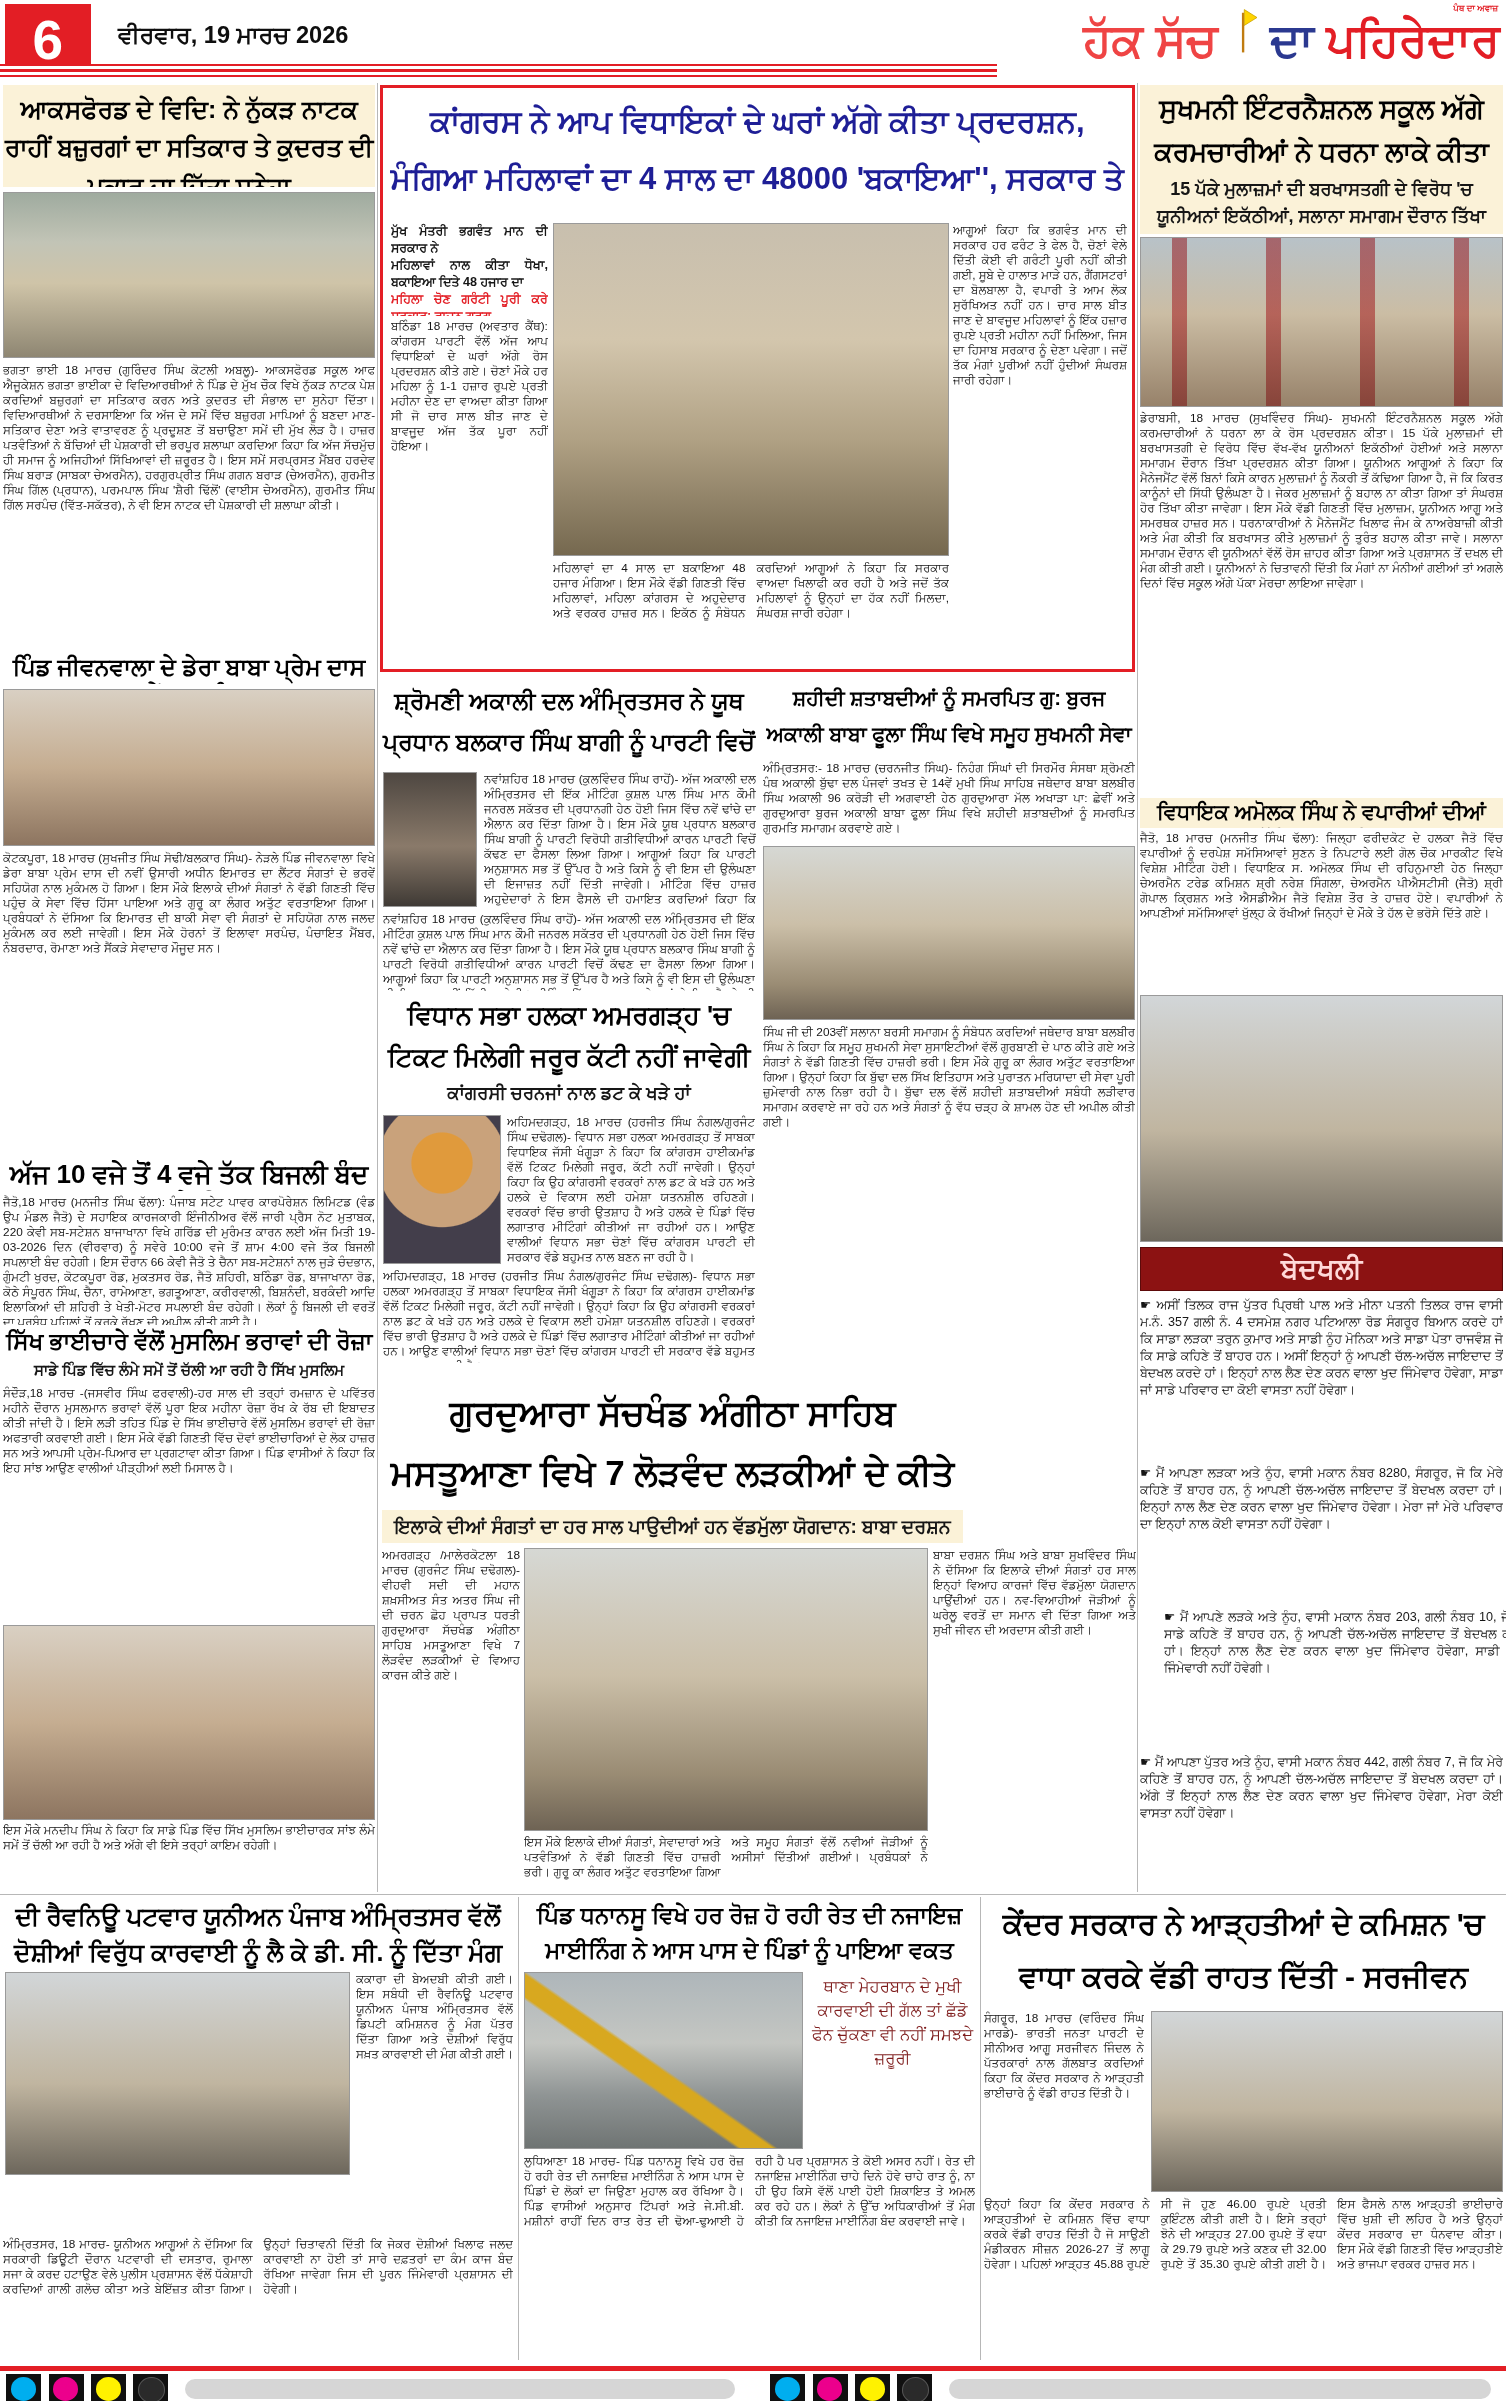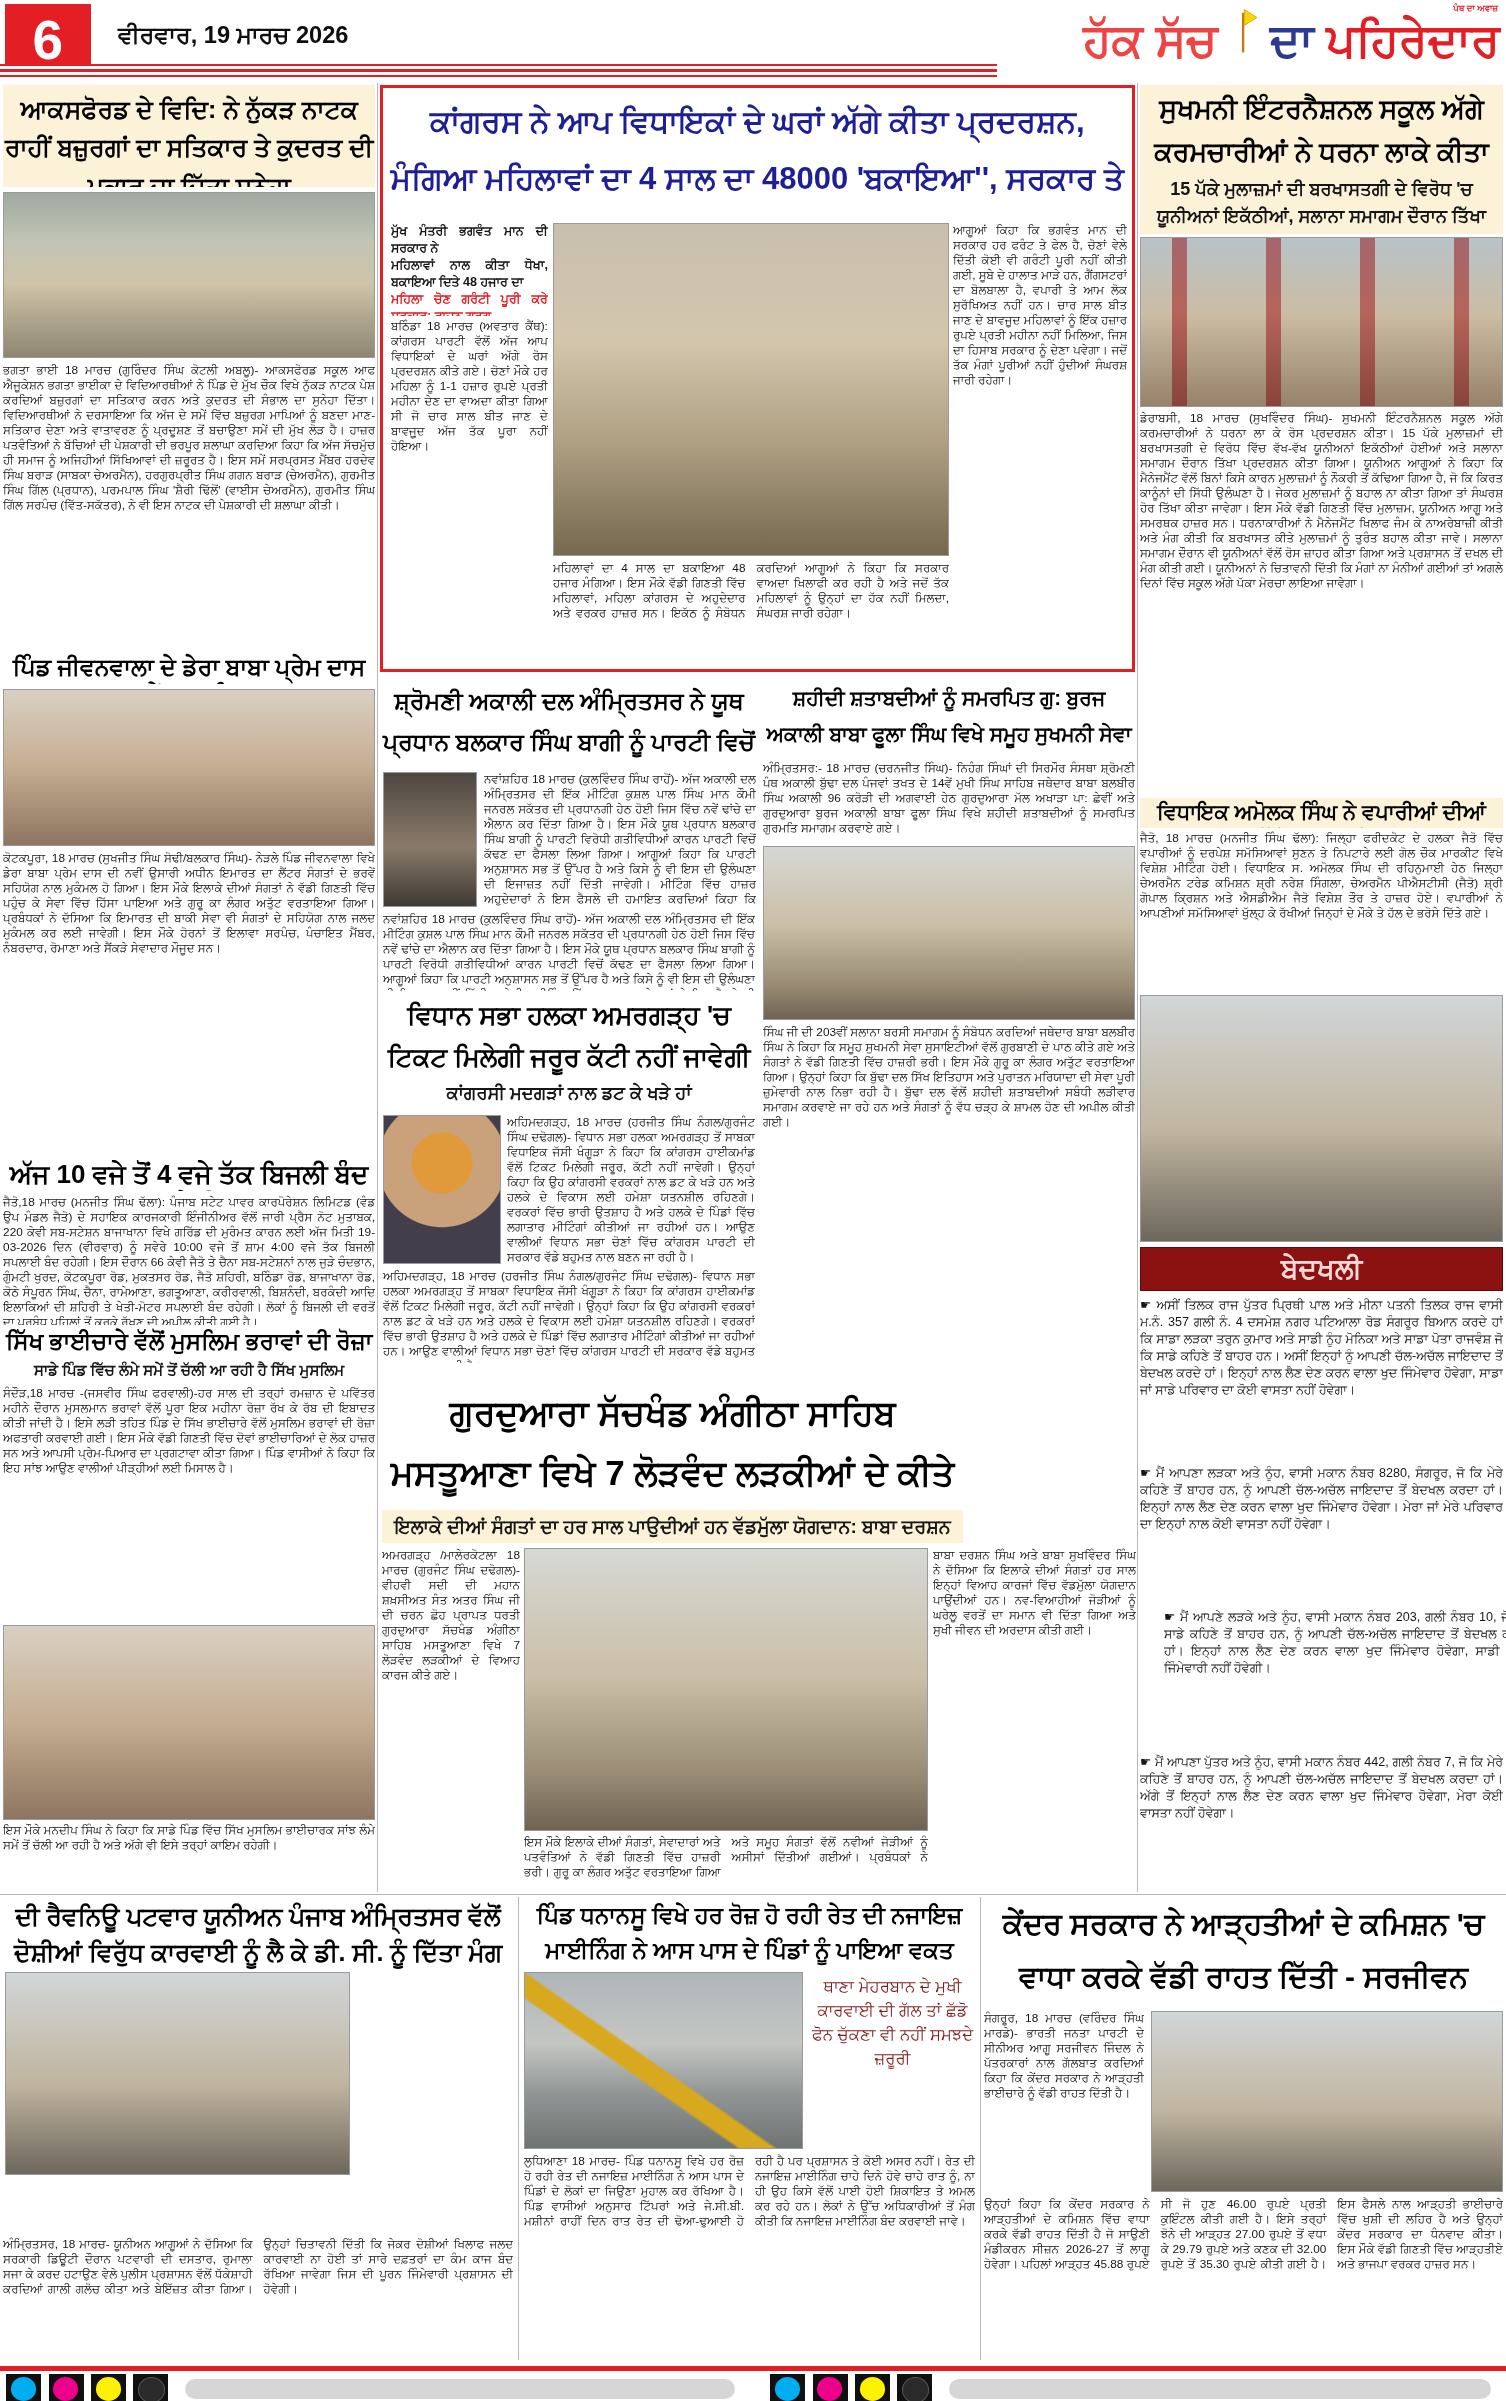--- a/index.html
+++ b/index.html
@@ -102,21 +102,21 @@
   <div class="abs photo phPortraitDark" style="left:383px;top:772px;width:94px;height:135px;"></div>
   <div class="abs bt" style="left:484px;top:772px;width:272px;height:135px;">ਨਵਾਂਸ਼ਹਿਰ 18 ਮਾਰਚ (ਕੁਲਵਿੰਦਰ ਸਿੰਘ ਰਾਹੋਂ)- ਅੱਜ ਅਕਾਲੀ ਦਲ ਅੰਮ੍ਰਿਤਸਰ ਦੀ ਇੱਕ ਮੀਟਿੰਗ ਕੁਸ਼ਲ ਪਾਲ ਸਿੰਘ ਮਾਨ ਕੌਮੀ ਜਨਰਲ ਸਕੱਤਰ ਦੀ ਪ੍ਰਧਾਨਗੀ ਹੇਠ ਹੋਈ ਜਿਸ ਵਿੱਚ ਨਵੇਂ ਢਾਂਚੇ ਦਾ ਐਲਾਨ ਕਰ ਦਿੱਤਾ ਗਿਆ ਹੈ। ਇਸ ਮੌਕੇ ਯੂਥ ਪ੍ਰਧਾਨ ਬਲਕਾਰ ਸਿੰਘ ਬਾਗੀ ਨੂੰ ਪਾਰਟੀ ਵਿਰੋਧੀ ਗਤੀਵਿਧੀਆਂ ਕਾਰਨ ਪਾਰਟੀ ਵਿਚੋਂ ਕੱਢਣ ਦਾ ਫੈਸਲਾ ਲਿਆ ਗਿਆ। ਆਗੂਆਂ ਕਿਹਾ ਕਿ ਪਾਰਟੀ ਅਨੁਸ਼ਾਸਨ ਸਭ ਤੋਂ ਉੱਪਰ ਹੈ ਅਤੇ ਕਿਸੇ ਨੂੰ ਵੀ ਇਸ ਦੀ ਉਲੰਘਣਾ ਦੀ ਇਜਾਜ਼ਤ ਨਹੀਂ ਦਿੱਤੀ ਜਾਵੇਗੀ। ਮੀਟਿੰਗ ਵਿੱਚ ਹਾਜ਼ਰ ਅਹੁਦੇਦਾਰਾਂ ਨੇ ਇਸ ਫੈਸਲੇ ਦੀ ਹਮਾਇਤ ਕਰਦਿਆਂ ਕਿਹਾ ਕਿ ਪਾਰਟੀ ਨੂੰ ਮਜ਼ਬੂਤ ਕਰਨ ਲਈ ਨਵੇਂ ਢਾਂਚੇ ਤਹਿਤ ਜਲਦ ਨਵੀਆਂ ਨਿਯੁਕਤੀਆਂ ਕੀਤੀਆਂ ਜਾਣਗੀਆਂ ਅਤੇ ਵਰਕਰਾਂ ਦੀ ਰਾਇ ਲੈ ਕੇ ਅਗਲੀ ਰਣਨੀਤੀ ਤੈਅ ਹੋਵੇਗੀ।</div>
   <div class="abs bt" style="left:383px;top:912px;width:372px;height:79px;direction:ltr;">ਨਵਾਂਸ਼ਹਿਰ 18 ਮਾਰਚ (ਕੁਲਵਿੰਦਰ ਸਿੰਘ ਰਾਹੋਂ)- ਅੱਜ ਅਕਾਲੀ ਦਲ ਅੰਮ੍ਰਿਤਸਰ ਦੀ ਇੱਕ ਮੀਟਿੰਗ ਕੁਸ਼ਲ ਪਾਲ ਸਿੰਘ ਮਾਨ ਕੌਮੀ ਜਨਰਲ ਸਕੱਤਰ ਦੀ ਪ੍ਰਧਾਨਗੀ ਹੇਠ ਹੋਈ ਜਿਸ ਵਿੱਚ ਨਵੇਂ ਢਾਂਚੇ ਦਾ ਐਲਾਨ ਕਰ ਦਿੱਤਾ ਗਿਆ ਹੈ। ਇਸ ਮੌਕੇ ਯੂਥ ਪ੍ਰਧਾਨ ਬਲਕਾਰ ਸਿੰਘ ਬਾਗੀ ਨੂੰ ਪਾਰਟੀ ਵਿਰੋਧੀ ਗਤੀਵਿਧੀਆਂ ਕਾਰਨ ਪਾਰਟੀ ਵਿਚੋਂ ਕੱਢਣ ਦਾ ਫੈਸਲਾ ਲਿਆ ਗਿਆ। ਆਗੂਆਂ ਕਿਹਾ ਕਿ ਪਾਰਟੀ ਅਨੁਸ਼ਾਸਨ ਸਭ ਤੋਂ ਉੱਪਰ ਹੈ ਅਤੇ ਕਿਸੇ ਨੂੰ ਵੀ ਇਸ ਦੀ ਉਲੰਘਣਾ ਦੀ ਇਜਾਜ਼ਤ ਨਹੀਂ ਦਿੱਤੀ ਜਾਵੇਗੀ। ਮੀਟਿੰਗ ਵਿੱਚ ਹਾਜ਼ਰ ਅਹੁਦੇਦਾਰਾਂ ਨੇ ਇਸ ਫੈਸਲੇ ਦੀ ਹਮਾਇਤ ਕਰਦਿਆਂ ਕਿਹਾ ਕਿ ਪਾਰਟੀ ਨੂੰ ਮਜ਼ਬੂਤ ਕਰਨ ਲਈ ਨਵੇਂ ਢਾਂਚੇ ਤਹਿਤ ਜਲਦ ਨਵੀਆਂ ਨਿਯੁਕਤੀਆਂ ਕੀਤੀਆਂ ਜਾਣਗੀਆਂ ਅਤੇ ਵਰਕਰਾਂ ਦੀ ਰਾਇ ਲੈ ਕੇ ਅਗਲੀ ਰਣਨੀਤੀ ਤੈਅ ਹੋਵੇਗੀ।</div>
 
   <div class="abs hl" style="left:763px;top:681px;width:372px;height:75px;font-size:20.4px;line-height:1.75;">ਸ਼ਹੀਦੀ ਸ਼ਤਾਬਦੀਆਂ ਨੂੰ ਸਮਰਪਿਤ ਗੁ: ਬੁਰਜ ਅਕਾਲੀ ਬਾਬਾ ਫੂਲਾ ਸਿੰਘ ਵਿਖੇ ਸਮੂਹ ਸੁਖਮਨੀ ਸੇਵਾ ਸੁਸਾਇਟੀਆਂ ਵੱਲੋਂ ਗੁਰਮਤਿ ਸਮਾਗਮ ਹੋਏ</div>
   <div class="abs bt" style="left:763px;top:761px;width:372px;height:82px;">ਅੰਮ੍ਰਿਤਸਰ:- 18 ਮਾਰਚ (ਚਰਨਜੀਤ ਸਿੰਘ)- ਨਿਹੰਗ ਸਿੰਘਾਂ ਦੀ ਸਿਰਮੌਰ ਸੰਸਥਾ ਸ਼੍ਰੋਮਣੀ ਪੰਥ ਅਕਾਲੀ ਬੁੱਢਾ ਦਲ ਪੰਜਵਾਂ ਤਖਤ ਦੇ 14ਵੇਂ ਮੁਖੀ ਸਿੰਘ ਸਾਹਿਬ ਜਥੇਦਾਰ ਬਾਬਾ ਬਲਬੀਰ ਸਿੰਘ ਅਕਾਲੀ 96 ਕਰੋੜੀ ਦੀ ਅਗਵਾਈ ਹੇਠ ਗੁਰਦੁਆਰਾ ਮੱਲ ਅਖਾੜਾ ਪਾ: ਛੇਵੀਂ ਅਤੇ ਗੁਰਦੁਆਰਾ ਬੁਰਜ ਅਕਾਲੀ ਬਾਬਾ ਫੂਲਾ ਸਿੰਘ ਵਿਖੇ ਸ਼ਹੀਦੀ ਸ਼ਤਾਬਦੀਆਂ ਨੂੰ ਸਮਰਪਿਤ ਗੁਰਮਤਿ ਸਮਾਗਮ ਕਰਵਾਏ ਗਏ।</div>
   <div class="abs photo phHall" style="left:763px;top:846px;width:372px;height:174px;"></div>
   <div class="abs bt" style="left:763px;top:1025px;width:372px;height:339px;">ਸਿੰਘ ਜੀ ਦੀ 203ਵੀਂ ਸਲਾਨਾ ਬਰਸੀ ਸਮਾਗਮ ਨੂੰ ਸੰਬੋਧਨ ਕਰਦਿਆਂ ਜਥੇਦਾਰ ਬਾਬਾ ਬਲਬੀਰ ਸਿੰਘ ਨੇ ਕਿਹਾ ਕਿ ਸਮੂਹ ਸੁਖਮਨੀ ਸੇਵਾ ਸੁਸਾਇਟੀਆਂ ਵੱਲੋਂ ਗੁਰਬਾਣੀ ਦੇ ਪਾਠ ਕੀਤੇ ਗਏ ਅਤੇ ਸੰਗਤਾਂ ਨੇ ਵੱਡੀ ਗਿਣਤੀ ਵਿੱਚ ਹਾਜ਼ਰੀ ਭਰੀ। ਇਸ ਮੌਕੇ ਗੁਰੂ ਕਾ ਲੰਗਰ ਅਤੁੱਟ ਵਰਤਾਇਆ ਗਿਆ। ਉਨ੍ਹਾਂ ਕਿਹਾ ਕਿ ਬੁੱਢਾ ਦਲ ਸਿੱਖ ਇਤਿਹਾਸ ਅਤੇ ਪੁਰਾਤਨ ਮਰਿਯਾਦਾ ਦੀ ਸੇਵਾ ਪੂਰੀ ਜ਼ੁਮੇਵਾਰੀ ਨਾਲ ਨਿਭਾ ਰਹੀ ਹੈ। ਬੁੱਢਾ ਦਲ ਵੱਲੋਂ ਸ਼ਹੀਦੀ ਸ਼ਤਾਬਦੀਆਂ ਸਬੰਧੀ ਲੜੀਵਾਰ ਸਮਾਗਮ ਕਰਵਾਏ ਜਾ ਰਹੇ ਹਨ ਅਤੇ ਸੰਗਤਾਂ ਨੂੰ ਵੱਧ ਚੜ੍ਹ ਕੇ ਸ਼ਾਮਲ ਹੋਣ ਦੀ ਅਪੀਲ ਕੀਤੀ ਗਈ।</div>
 
   <div class="abs hl" style="left:382px;top:995px;width:374px;height:85px;font-size:26px;line-height:1.6;">ਵਿਧਾਨ ਸਭਾ ਹਲਕਾ ਅਮਰਗੜ੍ਹ 'ਚ ਟਿਕਟ ਮਿਲੇਗੀ ਜਰੂਰ ਕੱਟੀ ਨਹੀਂ ਜਾਵੇਗੀ :ਜੱਸੀ ਖੰਗੂੜਾ</div>
-  <div class="abs subbar" style="left:382px;top:1083px;width:374px;height:25px;font-size:18px;">ਕਾਂਗਰਸੀ ਮਦਗੜਾਂ ਨਾਲ ਡਟ ਕੇ ਖੜੇ ਹਾਂ</div>
+  <div class="abs subbar" style="left:382px;top:1083px;width:374px;height:25px;font-size:18px;">ਕਾਂਗਰਸੀ ਚਰਨਜਾਂ ਨਾਲ ਡਟ ਕੇ ਖੜੇ ਹਾਂ</div>
   <div class="abs photo phPortraitOrange" style="left:383px;top:1115px;width:118px;height:149px;"></div>
   <div class="abs bt" style="left:507px;top:1115px;width:248px;height:149px;">ਅਹਿਮਦਗੜ੍ਹ, 18 ਮਾਰਚ (ਹਰਜੀਤ ਸਿੰਘ ਨੰਗਲ/ਗੁਰਜੰਟ ਸਿੰਘ ਦਢੋਗਲ)- ਵਿਧਾਨ ਸਭਾ ਹਲਕਾ ਅਮਰਗੜ੍ਹ ਤੋਂ ਸਾਬਕਾ ਵਿਧਾਇਕ ਜੱਸੀ ਖੰਗੂੜਾ ਨੇ ਕਿਹਾ ਕਿ ਕਾਂਗਰਸ ਹਾਈਕਮਾਂਡ ਵੱਲੋਂ ਟਿਕਟ ਮਿਲੇਗੀ ਜਰੂਰ, ਕੱਟੀ ਨਹੀਂ ਜਾਵੇਗੀ। ਉਨ੍ਹਾਂ ਕਿਹਾ ਕਿ ਉਹ ਕਾਂਗਰਸੀ ਵਰਕਰਾਂ ਨਾਲ ਡਟ ਕੇ ਖੜੇ ਹਨ ਅਤੇ ਹਲਕੇ ਦੇ ਵਿਕਾਸ ਲਈ ਹਮੇਸ਼ਾ ਯਤਨਸ਼ੀਲ ਰਹਿਣਗੇ। ਵਰਕਰਾਂ ਵਿੱਚ ਭਾਰੀ ਉਤਸ਼ਾਹ ਹੈ ਅਤੇ ਹਲਕੇ ਦੇ ਪਿੰਡਾਂ ਵਿੱਚ ਲਗਾਤਾਰ ਮੀਟਿੰਗਾਂ ਕੀਤੀਆਂ ਜਾ ਰਹੀਆਂ ਹਨ। ਆਉਣ ਵਾਲੀਆਂ ਵਿਧਾਨ ਸਭਾ ਚੋਣਾਂ ਵਿੱਚ ਕਾਂਗਰਸ ਪਾਰਟੀ ਦੀ ਸਰਕਾਰ ਵੱਡੇ ਬਹੁਮਤ ਨਾਲ ਬਣਨ ਜਾ ਰਹੀ ਹੈ।</div>
   <div class="abs bt" style="left:383px;top:1269px;width:372px;height:94px;">ਅਹਿਮਦਗੜ੍ਹ, 18 ਮਾਰਚ (ਹਰਜੀਤ ਸਿੰਘ ਨੰਗਲ/ਗੁਰਜੰਟ ਸਿੰਘ ਦਢੋਗਲ)- ਵਿਧਾਨ ਸਭਾ ਹਲਕਾ ਅਮਰਗੜ੍ਹ ਤੋਂ ਸਾਬਕਾ ਵਿਧਾਇਕ ਜੱਸੀ ਖੰਗੂੜਾ ਨੇ ਕਿਹਾ ਕਿ ਕਾਂਗਰਸ ਹਾਈਕਮਾਂਡ ਵੱਲੋਂ ਟਿਕਟ ਮਿਲੇਗੀ ਜਰੂਰ, ਕੱਟੀ ਨਹੀਂ ਜਾਵੇਗੀ। ਉਨ੍ਹਾਂ ਕਿਹਾ ਕਿ ਉਹ ਕਾਂਗਰਸੀ ਵਰਕਰਾਂ ਨਾਲ ਡਟ ਕੇ ਖੜੇ ਹਨ ਅਤੇ ਹਲਕੇ ਦੇ ਵਿਕਾਸ ਲਈ ਹਮੇਸ਼ਾ ਯਤਨਸ਼ੀਲ ਰਹਿਣਗੇ। ਵਰਕਰਾਂ ਵਿੱਚ ਭਾਰੀ ਉਤਸ਼ਾਹ ਹੈ ਅਤੇ ਹਲਕੇ ਦੇ ਪਿੰਡਾਂ ਵਿੱਚ ਲਗਾਤਾਰ ਮੀਟਿੰਗਾਂ ਕੀਤੀਆਂ ਜਾ ਰਹੀਆਂ ਹਨ। ਆਉਣ ਵਾਲੀਆਂ ਵਿਧਾਨ ਸਭਾ ਚੋਣਾਂ ਵਿੱਚ ਕਾਂਗਰਸ ਪਾਰਟੀ ਦੀ ਸਰਕਾਰ ਵੱਡੇ ਬਹੁਮਤ ਨਾਲ ਬਣਨ ਜਾ ਰਹੀ ਹੈ।</div>
 
   <div class="abs hl" style="left:382px;top:1383px;width:581px;height:122px;font-size:35px;line-height:1.7;">ਗੁਰਦੁਆਰਾ ਸੱਚਖੰਡ ਅੰਗੀਠਾ ਸਾਹਿਬ ਮਸਤੂਆਣਾ ਵਿਖੇ 7 ਲੋੜਵੰਦ ਲੜਕੀਆਂ ਦੇ ਕੀਤੇ ਗਏ ਵਿਆਹ ਕਾਰਜ</div>
   <div class="abs cream subbar" style="left:382px;top:1510px;width:581px;height:33px;font-size:19px;line-height:33px;overflow:hidden;">ਇਲਾਕੇ ਦੀਆਂ ਸੰਗਤਾਂ ਦਾ ਹਰ ਸਾਲ ਪਾਉਦੀਆਂ ਹਨ ਵੱਡਮੁੱਲਾ ਯੋਗਦਾਨ: ਬਾਬਾ ਦਰਸ਼ਨ ਸਿੰਘ/ਬਾਬਾ ਸੁਖਵਿੰਦਰ ਸਿੰਘ</div>
   <div class="abs bt" style="left:382px;top:1548px;width:138px;height:342px;">ਅਮਰਗੜ੍ਹ /ਮਾਲੇਰਕੋਟਲਾ 18 ਮਾਰਚ (ਗੁਰਜੰਟ ਸਿੰਘ ਦਢੋਗਲ)- ਵੀਹਵੀ ਸਦੀ ਦੀ ਮਹਾਨ ਸ਼ਖ਼ਸੀਅਤ ਸੰਤ ਅਤਰ ਸਿੰਘ ਜੀ ਦੀ ਚਰਨ ਛੋਹ ਪ੍ਰਾਪਤ ਧਰਤੀ ਗੁਰਦੁਆਰਾ ਸੱਚਖੰਡ ਅੰਗੀਠਾ ਸਾਹਿਬ ਮਸਤੂਆਣਾ ਵਿਖੇ 7 ਲੋੜਵੰਦ ਲੜਕੀਆਂ ਦੇ ਵਿਆਹ ਕਾਰਜ ਕੀਤੇ ਗਏ।</div>
   <div class="abs photo phHall" style="left:524px;top:1548px;width:404px;height:283px;"></div>
   <div class="abs bt" style="left:524px;top:1835px;width:404px;height:55px;column-count:2;column-gap:11px;">ਇਸ ਮੌਕੇ ਇਲਾਕੇ ਦੀਆਂ ਸੰਗਤਾਂ, ਸੇਵਾਦਾਰਾਂ ਅਤੇ ਪਤਵੰਤਿਆਂ ਨੇ ਵੱਡੀ ਗਿਣਤੀ ਵਿੱਚ ਹਾਜ਼ਰੀ ਭਰੀ। ਗੁਰੂ ਕਾ ਲੰਗਰ ਅਤੁੱਟ ਵਰਤਾਇਆ ਗਿਆ ਅਤੇ ਸਮੂਹ ਸੰਗਤਾਂ ਵੱਲੋਂ ਨਵੀਆਂ ਜੋੜੀਆਂ ਨੂੰ ਅਸੀਸਾਂ ਦਿੱਤੀਆਂ ਗਈਆਂ। ਪ੍ਰਬੰਧਕਾਂ ਨੇ ਸਹਿਯੋਗ ਦੇਣ ਵਾਲੀਆਂ ਸੰਗਤਾਂ ਦਾ ਧੰਨਵਾਦ ਕੀਤਾ।</div>
   <div class="abs bt" style="left:933px;top:1548px;width:203px;height:342px;">ਬਾਬਾ ਦਰਸ਼ਨ ਸਿੰਘ ਅਤੇ ਬਾਬਾ ਸੁਖਵਿੰਦਰ ਸਿੰਘ ਨੇ ਦੱਸਿਆ ਕਿ ਇਲਾਕੇ ਦੀਆਂ ਸੰਗਤਾਂ ਹਰ ਸਾਲ ਇਨ੍ਹਾਂ ਵਿਆਹ ਕਾਰਜਾਂ ਵਿੱਚ ਵੱਡਮੁੱਲਾ ਯੋਗਦਾਨ ਪਾਉਂਦੀਆਂ ਹਨ। ਨਵ-ਵਿਆਹੀਆਂ ਜੋੜੀਆਂ ਨੂੰ ਘਰੇਲੂ ਵਰਤੋਂ ਦਾ ਸਮਾਨ ਵੀ ਦਿੱਤਾ ਗਿਆ ਅਤੇ ਸੁਖੀ ਜੀਵਨ ਦੀ ਅਰਦਾਸ ਕੀਤੀ ਗਈ।</div>
@@ -136,20 +136,21 @@
               text-align:center;">
     <span style="color:#ffd9d9;font-size:28px;font-weight:bold;line-height:41px;">ਬੇਦਖਲੀ</span>
   </div>
   <div class="abs bt" style="left:1140px;top:1297px;width:363px;height:163px;font-size:12.6px;line-height:1.35;">☛ ਅਸੀਂ ਤਿਲਕ ਰਾਜ ਪੁੱਤਰ ਪ੍ਰਿਥੀ ਪਾਲ ਅਤੇ ਮੀਨਾ ਪਤਨੀ ਤਿਲਕ ਰਾਜ ਵਾਸੀ ਮ.ਨੰ. 357 ਗਲੀ ਨੰ. 4 ਦਸਮੇਸ਼ ਨਗਰ ਪਟਿਆਲਾ ਰੋਡ ਸੰਗਰੂਰ ਬਿਆਨ ਕਰਦੇ ਹਾਂ ਕਿ ਸਾਡਾ ਲੜਕਾ ਤਰੁਨ ਕੁਮਾਰ ਅਤੇ ਸਾਡੀ ਨੂੰਹ ਮੋਨਿਕਾ ਅਤੇ ਸਾਡਾ ਪੋਤਾ ਰਾਜਵੰਸ਼ ਜੋ ਕਿ ਸਾਡੇ ਕਹਿਣੇ ਤੋਂ ਬਾਹਰ ਹਨ। ਅਸੀਂ ਇਨ੍ਹਾਂ ਨੂੰ ਆਪਣੀ ਚੱਲ-ਅਚੱਲ ਜਾਇਦਾਦ ਤੋਂ ਬੇਦਖਲ ਕਰਦੇ ਹਾਂ। ਇਨ੍ਹਾਂ ਨਾਲ ਲੈਣ ਦੇਣ ਕਰਨ ਵਾਲਾ ਖੁਦ ਜਿੰਮੇਵਾਰ ਹੋਵੇਗਾ, ਸਾਡਾ ਜਾਂ ਸਾਡੇ ਪਰਿਵਾਰ ਦਾ ਕੋਈ ਵਾਸਤਾ ਨਹੀਂ ਹੋਵੇਗਾ।</div>
   <div class="abs bt" style="left:1140px;top:1465px;width:363px;height:140px;font-size:12.6px;line-height:1.35;">☛ ਮੈਂ ਆਪਣਾ ਲੜਕਾ ਅਤੇ ਨੂੰਹ, ਵਾਸੀ ਮਕਾਨ ਨੰਬਰ 8280, ਸੰਗਰੂਰ, ਜੋ ਕਿ ਮੇਰੇ ਕਹਿਣੇ ਤੋਂ ਬਾਹਰ ਹਨ, ਨੂੰ ਆਪਣੀ ਚੱਲ-ਅਚੱਲ ਜਾਇਦਾਦ ਤੋਂ ਬੇਦਖਲ ਕਰਦਾ ਹਾਂ। ਇਨ੍ਹਾਂ ਨਾਲ ਲੈਣ ਦੇਣ ਕਰਨ ਵਾਲਾ ਖੁਦ ਜਿੰਮੇਵਾਰ ਹੋਵੇਗਾ। ਮੇਰਾ ਜਾਂ ਮੇਰੇ ਪਰਿਵਾਰ ਦਾ ਇਨ੍ਹਾਂ ਨਾਲ ਕੋਈ ਵਾਸਤਾ ਨਹੀਂ ਹੋਵੇਗਾ।</div>
   <div class="abs bt" style="left:1140px;top:1609px;width:363px;height:140px;font-size:12.6px;line-height:1.35;margin-left:24px;">☛ ਮੈਂ ਆਪਣੇ ਲੜਕੇ ਅਤੇ ਨੂੰਹ, ਵਾਸੀ ਮਕਾਨ ਨੰਬਰ 203, ਗਲੀ ਨੰਬਰ 10, ਜੋ ਕਿ ਸਾਡੇ ਕਹਿਣੇ ਤੋਂ ਬਾਹਰ ਹਨ, ਨੂੰ ਆਪਣੀ ਚੱਲ-ਅਚੱਲ ਜਾਇਦਾਦ ਤੋਂ ਬੇਦਖਲ ਕਰਦੇ ਹਾਂ। ਇਨ੍ਹਾਂ ਨਾਲ ਲੈਣ ਦੇਣ ਕਰਨ ਵਾਲਾ ਖੁਦ ਜਿੰਮੇਵਾਰ ਹੋਵੇਗਾ, ਸਾਡੀ ਕੋਈ ਜਿੰਮੇਵਾਰੀ ਨਹੀਂ ਹੋਵੇਗੀ।</div>
   <div class="abs bt" style="left:1140px;top:1754px;width:363px;height:137px;font-size:12.6px;line-height:1.35;">☛ ਮੈਂ ਆਪਣਾ ਪੁੱਤਰ ਅਤੇ ਨੂੰਹ, ਵਾਸੀ ਮਕਾਨ ਨੰਬਰ 442, ਗਲੀ ਨੰਬਰ 7, ਜੋ ਕਿ ਮੇਰੇ ਕਹਿਣੇ ਤੋਂ ਬਾਹਰ ਹਨ, ਨੂੰ ਆਪਣੀ ਚੱਲ-ਅਚੱਲ ਜਾਇਦਾਦ ਤੋਂ ਬੇਦਖਲ ਕਰਦਾ ਹਾਂ। ਅੱਗੇ ਤੋਂ ਇਨ੍ਹਾਂ ਨਾਲ ਲੈਣ ਦੇਣ ਕਰਨ ਵਾਲਾ ਖੁਦ ਜਿੰਮੇਵਾਰ ਹੋਵੇਗਾ, ਮੇਰਾ ਕੋਈ ਵਾਸਤਾ ਨਹੀਂ ਹੋਵੇਗਾ।</div>
 
   <div class="abs hl" style="left:3.1px;top:1898px;width:510px;height:71px;font-size:25px;line-height:1.45;">ਦੀ ਰੈਵਨਿਊ ਪਟਵਾਰ ਯੂਨੀਅਨ ਪੰਜਾਬ ਅੰਮ੍ਰਿਤਸਰ ਵੱਲੋਂ ਦੋਸ਼ੀਆਂ ਵਿਰੁੱਧ ਕਾਰਵਾਈ ਨੂੰ ਲੈ ਕੇ ਡੀ. ਸੀ. ਨੂੰ ਦਿੱਤਾ ਮੰਗ ਪੱਤਰ</div>
   <div class="abs photo phMeet" style="left:4.7px;top:1972px;width:345px;height:203px;"></div>
+  <div class="abs bt" style="left:356px;top:1972px;width:157px;height:203px;">ਕਕਾਰਾ ਦੀ ਬੇਅਦਬੀ ਕੀਤੀ ਗਈ। ਇਸ ਸਬੰਧੀ ਦੀ ਰੈਵਨਿਊ ਪਟਵਾਰ ਯੂਨੀਅਨ ਪੰਜਾਬ ਅੰਮ੍ਰਿਤਸਰ ਵੱਲੋਂ ਡਿਪਟੀ ਕਮਿਸ਼ਨਰ ਨੂੰ ਮੰਗ ਪੱਤਰ ਦਿੱਤਾ ਗਿਆ ਅਤੇ ਦੋਸ਼ੀਆਂ ਵਿਰੁੱਧ ਸਖ਼ਤ ਕਾਰਵਾਈ ਦੀ ਮੰਗ ਕੀਤੀ ਗਈ।</div>
   <div class="abs bt" style="left:3.1px;top:2237px;width:510px;height:124px;column-count:2;column-gap:11px;">ਅੰਮ੍ਰਿਤਸਰ, 18 ਮਾਰਚ- ਯੂਨੀਅਨ ਆਗੂਆਂ ਨੇ ਦੱਸਿਆ ਕਿ ਸਰਕਾਰੀ ਡਿਊਟੀ ਦੌਰਾਨ ਪਟਵਾਰੀ ਦੀ ਦਸਤਾਰ, ਰੁਮਾਲਾ ਸਜਾ ਕੇ ਕਰਦ ਹਟਾਉਣ ਵੇਲੇ ਪੁਲੀਸ ਪ੍ਰਸ਼ਾਸਨ ਵੱਲੋਂ ਧੱਕੇਸ਼ਾਹੀ ਕਰਦਿਆਂ ਗਾਲੀ ਗਲੋਚ ਕੀਤਾ ਅਤੇ ਬੇਇੱਜ਼ਤ ਕੀਤਾ ਗਿਆ। ਉਨ੍ਹਾਂ ਚਿਤਾਵਨੀ ਦਿੱਤੀ ਕਿ ਜੇਕਰ ਦੋਸ਼ੀਆਂ ਖਿਲਾਫ ਜਲਦ ਕਾਰਵਾਈ ਨਾ ਹੋਈ ਤਾਂ ਸਾਰੇ ਦਫ਼ਤਰਾਂ ਦਾ ਕੰਮ ਕਾਜ ਬੰਦ ਰੱਖਿਆ ਜਾਵੇਗਾ ਜਿਸ ਦੀ ਪੂਰਨ ਜਿੰਮੇਵਾਰੀ ਪ੍ਰਸ਼ਾਸਨ ਦੀ ਹੋਵੇਗੀ।</div>
 
   <div class="abs hl" style="left:524px;top:1898px;width:451px;height:69px;font-size:23px;line-height:1.5;">ਪਿੰਡ ਧਨਾਨਸੂ ਵਿਖੇ ਹਰ ਰੋਜ਼ ਹੋ ਰਹੀ ਰੇਤ ਦੀ ਨਜਾਇਜ਼ ਮਾਈਨਿੰਗ ਨੇ ਆਸ ਪਾਸ ਦੇ ਪਿੰਡਾਂ ਨੂੰ ਪਾਇਆ ਵਕਤ</div>
   <div class="abs photo phExcava" style="left:524px;top:1972px;width:279px;height:177px;"></div>
   <div class="abs pull" style="left:810px;top:1975px;width:165px;height:173px;overflow:hidden;">ਥਾਣਾ ਮੇਹਰਬਾਨ ਦੇ ਮੁਖੀ ਕਾਰਵਾਈ ਦੀ ਗੱਲ ਤਾਂ ਛੱਡੋ ਫੋਨ ਚੁੱਕਣਾ ਵੀ ਨਹੀਂ ਸਮਝਦੇ ਜ਼ਰੂਰੀ</div>
   <div class="abs bt" style="left:524px;top:2154px;width:451px;height:207px;column-count:2;column-gap:11px;">ਲੁਧਿਆਣਾ 18 ਮਾਰਚ- ਪਿੰਡ ਧਨਾਨਸੂ ਵਿਖੇ ਹਰ ਰੋਜ਼ ਹੋ ਰਹੀ ਰੇਤ ਦੀ ਨਜਾਇਜ਼ ਮਾਈਨਿੰਗ ਨੇ ਆਸ ਪਾਸ ਦੇ ਪਿੰਡਾਂ ਦੇ ਲੋਕਾਂ ਦਾ ਜਿਉਣਾ ਮੁਹਾਲ ਕਰ ਰੱਖਿਆ ਹੈ। ਪਿੰਡ ਵਾਸੀਆਂ ਅਨੁਸਾਰ ਟਿੱਪਰਾਂ ਅਤੇ ਜੇ.ਸੀ.ਬੀ. ਮਸ਼ੀਨਾਂ ਰਾਹੀਂ ਦਿਨ ਰਾਤ ਰੇਤ ਦੀ ਢੋਆ-ਢੁਆਈ ਹੋ ਰਹੀ ਹੈ ਪਰ ਪ੍ਰਸ਼ਾਸਨ ਤੇ ਕੋਈ ਅਸਰ ਨਹੀਂ। ਰੇਤ ਦੀ ਨਜਾਇਜ਼ ਮਾਈਨਿੰਗ ਚਾਹੇ ਦਿਨੇ ਹੋਵੇ ਚਾਹੇ ਰਾਤ ਨੂੰ, ਨਾ ਹੀ ਉਹ ਕਿਸੇ ਵੱਲੋਂ ਪਾਈ ਹੋਈ ਸ਼ਿਕਾਇਤ ਤੇ ਅਮਲ ਕਰ ਰਹੇ ਹਨ। ਲੋਕਾਂ ਨੇ ਉੱਚ ਅਧਿਕਾਰੀਆਂ ਤੋਂ ਮੰਗ ਕੀਤੀ ਕਿ ਨਜਾਇਜ਼ ਮਾਈਨਿੰਗ ਬੰਦ ਕਰਵਾਈ ਜਾਵੇ।</div>
 
   <div class="abs hl" style="left:984px;top:1898px;width:519px;height:108px;font-size:30px;line-height:1.75;">ਕੇਂਦਰ ਸਰਕਾਰ ਨੇ ਆੜ੍ਹਤੀਆਂ ਦੇ ਕਮਿਸ਼ਨ 'ਚ ਵਾਧਾ ਕਰਕੇ ਵੱਡੀ ਰਾਹਤ ਦਿੱਤੀ - ਸਰਜੀਵਨ ਜਿੰਦਲ</div>
   <div class="abs bt" style="left:984px;top:2011px;width:160px;height:181px;">ਸੰਗਰੂਰ, 18 ਮਾਰਚ (ਵਰਿੰਦਰ ਸਿੰਘ ਮਾਰਡੇ)- ਭਾਰਤੀ ਜਨਤਾ ਪਾਰਟੀ ਦੇ ਸੀਨੀਅਰ ਆਗੂ ਸਰਜੀਵਨ ਜਿੰਦਲ ਨੇ ਪੱਤਰਕਾਰਾਂ ਨਾਲ ਗੱਲਬਾਤ ਕਰਦਿਆਂ ਕਿਹਾ ਕਿ ਕੇਂਦਰ ਸਰਕਾਰ ਨੇ ਆੜ੍ਹਤੀ ਭਾਈਚਾਰੇ ਨੂੰ ਵੱਡੀ ਰਾਹਤ ਦਿੱਤੀ ਹੈ।</div>
   <div class="abs photo phMeet" style="left:1151px;top:2011px;width:352px;height:181px;"></div>

